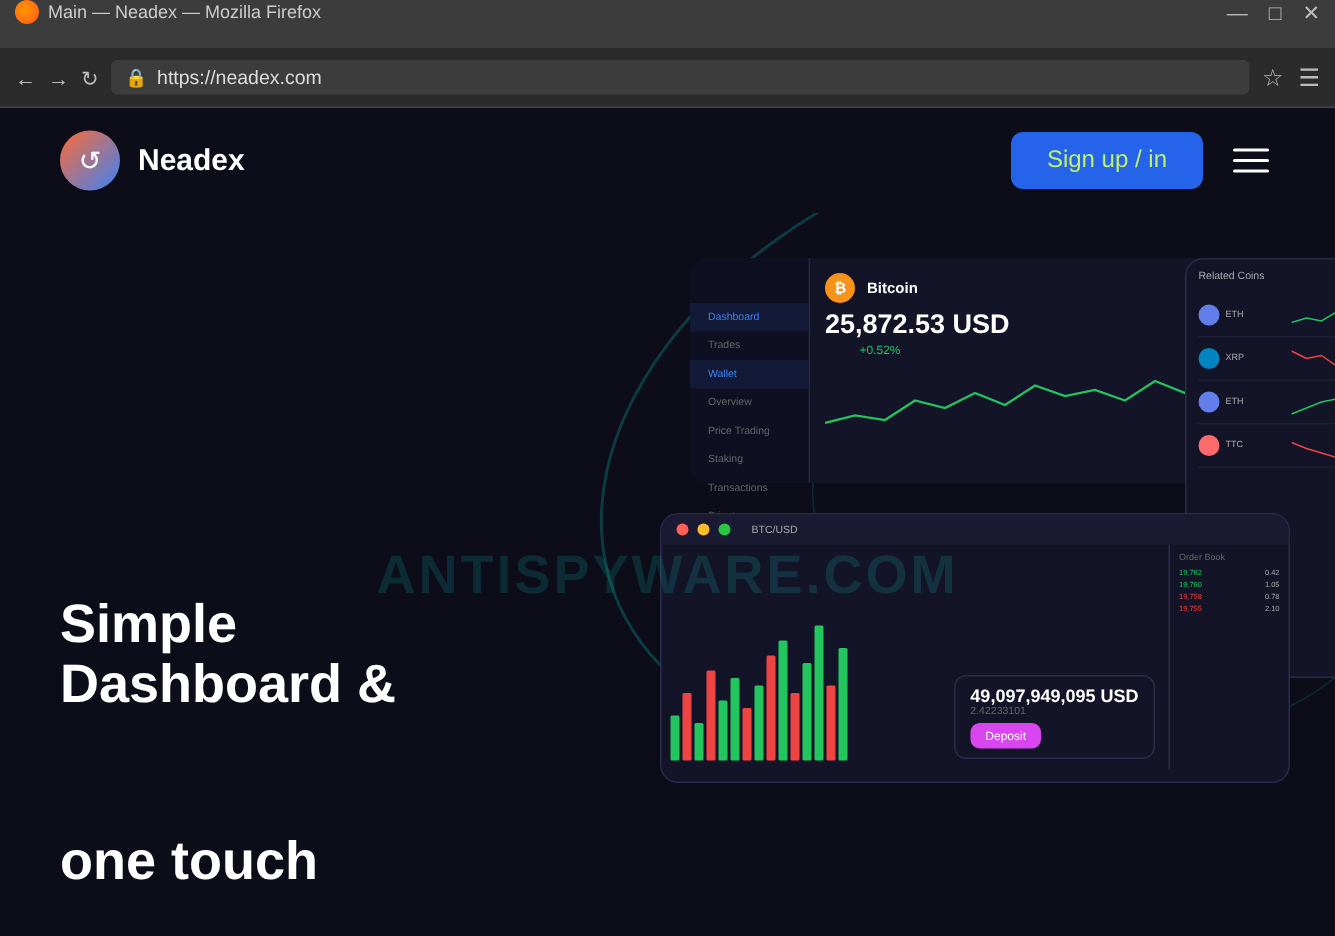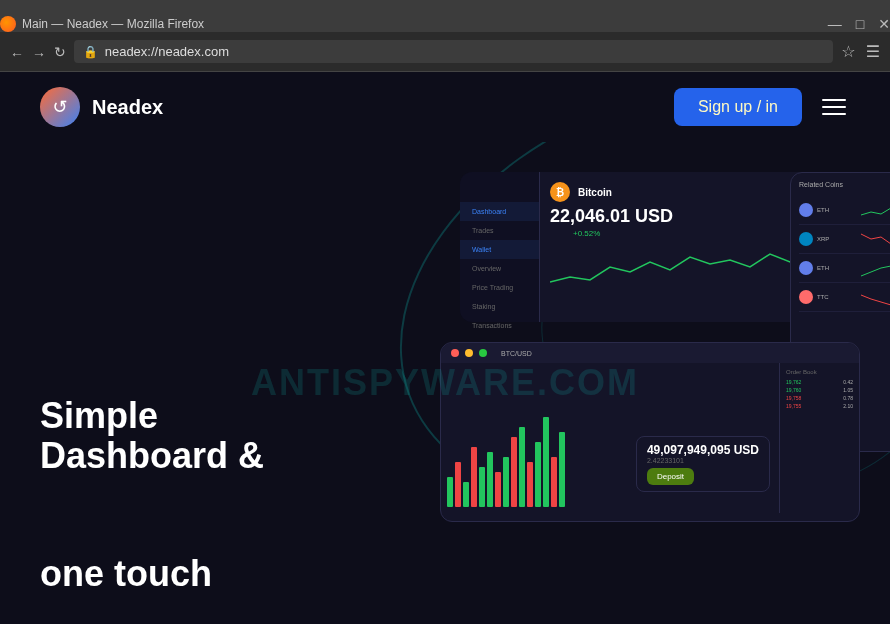--- a/index.html
+++ b/index.html
@@ -1,22 +1,22 @@
 <!DOCTYPE html>
 <html><head>
   <meta charset="utf-8">
   <style>
     * { margin: 0; padding: 0; box-sizing: border-box; }
     body { width: 890px; height: 624px; overflow: hidden; font-family: -apple-system, BlinkMacSystemFont, 'Segoe UI', Arial, sans-serif; background: #1a1a2e; }
 
     
     .browser-chrome { background: #2b2b2b; }
     .title-bar {
-      display: flex; align-items: flex-end; justify-content: space-between;
-      height: 32px; padding: 0 0; background: #3c3c3c;
+      display: flex; align-items: flex-start; justify-content: space-between;
+      height: 32px; padding: 0 10px; background: #3c3c3c;
     }
     .title-bar-left { display: flex; align-items: center; gap: 6px; }
     .firefox-btn {
       width: 16px; height: 16px; border-radius: 50%;
       background: radial-gradient(circle at 40% 40%, #ff9500, #ff5722);
       display: flex; align-items: center; justify-content: center;
     }
     .title-text { color: #ccc; font-size: 12px; }
     .title-bar-right { display: flex; align-items: center; gap: 14px; }
     .title-bar-right span { color: #bbb; font-size: 14px; cursor: pointer; }
@@ -46,21 +46,21 @@
     .logo-area { display: flex; align-items: center; gap: 12px; }
     .logo-icon {
       width: 40px; height: 40px; border-radius: 50%;
       background: linear-gradient(135deg, #ff6b35, #3b82f6);
       display: flex; align-items: center; justify-content: center;
       font-size: 18px; color: white;
     }
     .logo-text { color: #fff; font-size: 20px; font-weight: 600; }
     .header-right { display: flex; align-items: center; gap: 16px; }
     .signup-btn {
-      background: #2563eb; color: #fef9c3; border: none; border-radius: 8px;
+      background: #2563eb; color: #bef264; border: none; border-radius: 8px;
       padding: 10px 24px; font-size: 16px; font-weight: 500; cursor: pointer;
     }
     .menu-btn {
       display: flex; flex-direction: column; gap: 5px; cursor: pointer; padding: 4px;
     }
     .menu-btn span {
       display: block; width: 24px; height: 2px; background: #fff; border-radius: 2px;
     }
 
     
@@ -197,28 +197,28 @@
     
     .watermark {
       position: absolute; top: 50%; left: 50%; transform: translate(-50%, -50%);
       color: rgba(14, 165, 160, 0.2); font-size: 36px; font-weight: 900;
       white-space: nowrap; z-index: 20; pointer-events: none;
       letter-spacing: 2px;
     }
 
     
     .amount-display {
-      position: absolute; bottom: 30px; right: 140px;
+      position: absolute; bottom: 16px; right: 140px;
       background: #141428; border-radius: 8px; padding: 6px 10px;
       border: 1px solid #2a2a4a;
     }
     .amount-num { color: #fff; font-size: 12px; font-weight: 700; }
     .amount-sub { color: #666; font-size: 7px; }
     .deposit-btn {
-      background: #4d7c0f; color: #fff; border: none; border-radius: 6px;
+      background: #d946ef; color: #fff; border: none; border-radius: 6px;
       padding: 4px 10px; font-size: 8px; cursor: pointer; margin-top: 4px;
     }
   </style>
 </head>
 <body>
 
 <div class="browser-chrome">
   <div class="title-bar">
     <div class="title-bar-left">
       <div class="firefox-btn"></div>
@@ -231,21 +231,21 @@
     </div>
   </div>
   <div class="nav-bar">
     <div class="nav-icons">
       <span class="nav-icon">←</span>
       <span class="nav-icon">→</span>
       <span class="nav-icon">↻</span>
     </div>
     <div class="address-bar">
       <span class="lock-icon">🔒</span>
-      <span>neadex://neadex.com</span>
+      <span>https://neadex.com</span>
     </div>
     <div class="nav-right">
       <span class="nav-right-icon">☆</span>
       <span class="nav-right-icon">☰</span>
     </div>
   </div>
 </div>
 
 <div class="website">
 
@@ -292,21 +292,21 @@
         <div class="dash-sidebar-item">Staking</div>
         <div class="dash-sidebar-item">Transactions</div>
         <div class="dash-sidebar-item">Private</div>
       </div>
 
       <div class="dash-content">
         <div class="btc-header">
           <div class="btc-icon">₿</div>
           <span class="btc-name">Bitcoin</span>
         </div>
-        <div class="btc-price">22,046.01 USD</div>
+        <div class="btc-price">25,872.53 USD</div>
         <div class="btc-change">+0.52%</div>
         <svg class="mini-chart" viewBox="0 0 260 50">
           <polyline points="0,40 20,35 40,38 60,25 80,30 100,20 120,28 140,15 160,22 180,18 200,25 220,12 240,20 260,10" fill="none" stroke="#22c55e" stroke-width="1.5"></polyline>
         </svg>
       </div>
 
       <div class="related-panel">
         <div class="related-title">Related Coins</div>
         <div class="coin-item">
           <div class="coin-circle eth"></div>

